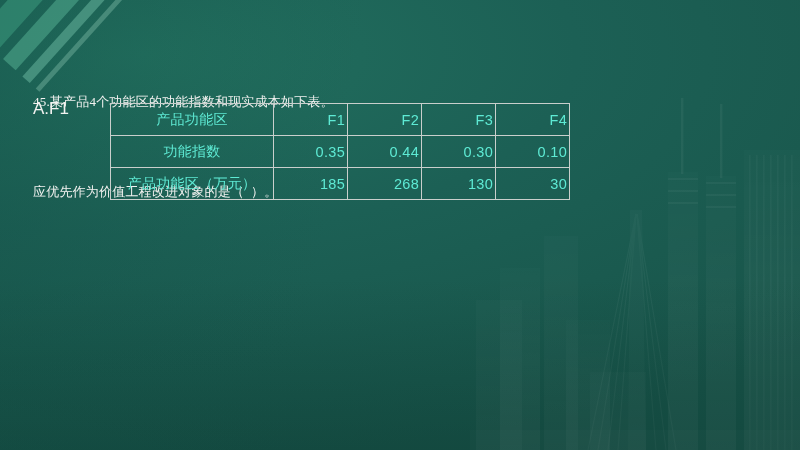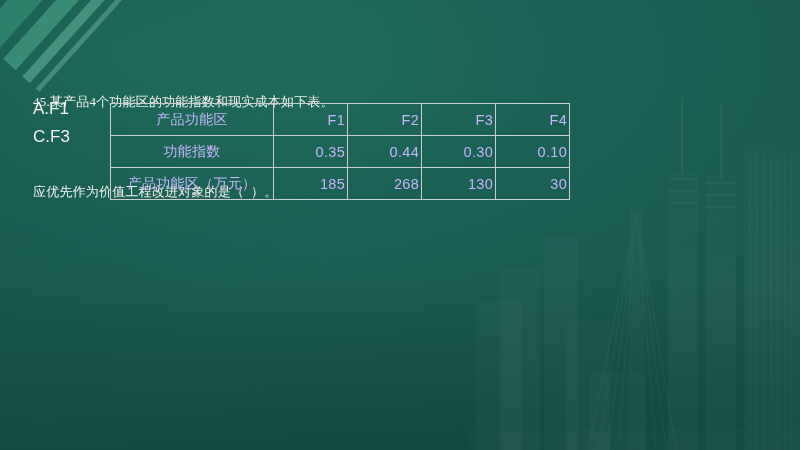--- a/index.html
+++ b/index.html
@@ -93,21 +93,21 @@
     top: 103px;
     width: 434px;
   }
   table.data {
     border-collapse: collapse;
     width: 100%;
     table-layout: fixed;
   }
   table.data td {
     border: 1px solid #c9cfcc;
-    color: #c4b5fd;
+    color: #5eead4;
     font-size: 14.5px;
     text-align: center;
     vertical-align: middle;
     height: 31px;
     padding: 0 2px;
     white-space: nowrap;
     font-weight: 500;
     letter-spacing: 0.3px;
   }
   table.data td.label-cell {
@@ -202,21 +202,20 @@
 
   <div class="content">
 
     <div class="question">
       <span class="q-line">45.某产品4个功能区的功能指数和现实成本如下表。</span>
       <span class="q-line">应优先作为价值工程改进对象的是（  ）。</span>
     </div>
 
     <div class="options">
       <span class="option">A.F1</span>
-      <span class="option">C.F3</span>
     </div>
 
     <div class="tbl-wrap">
       <table class="data">
         <tbody>
           <tr>
             <td class="label-cell">产品功能区</td>
             <td class="val-cell">F1</td>
             <td class="val-cell">F2</td>
             <td class="val-cell">F3</td>

